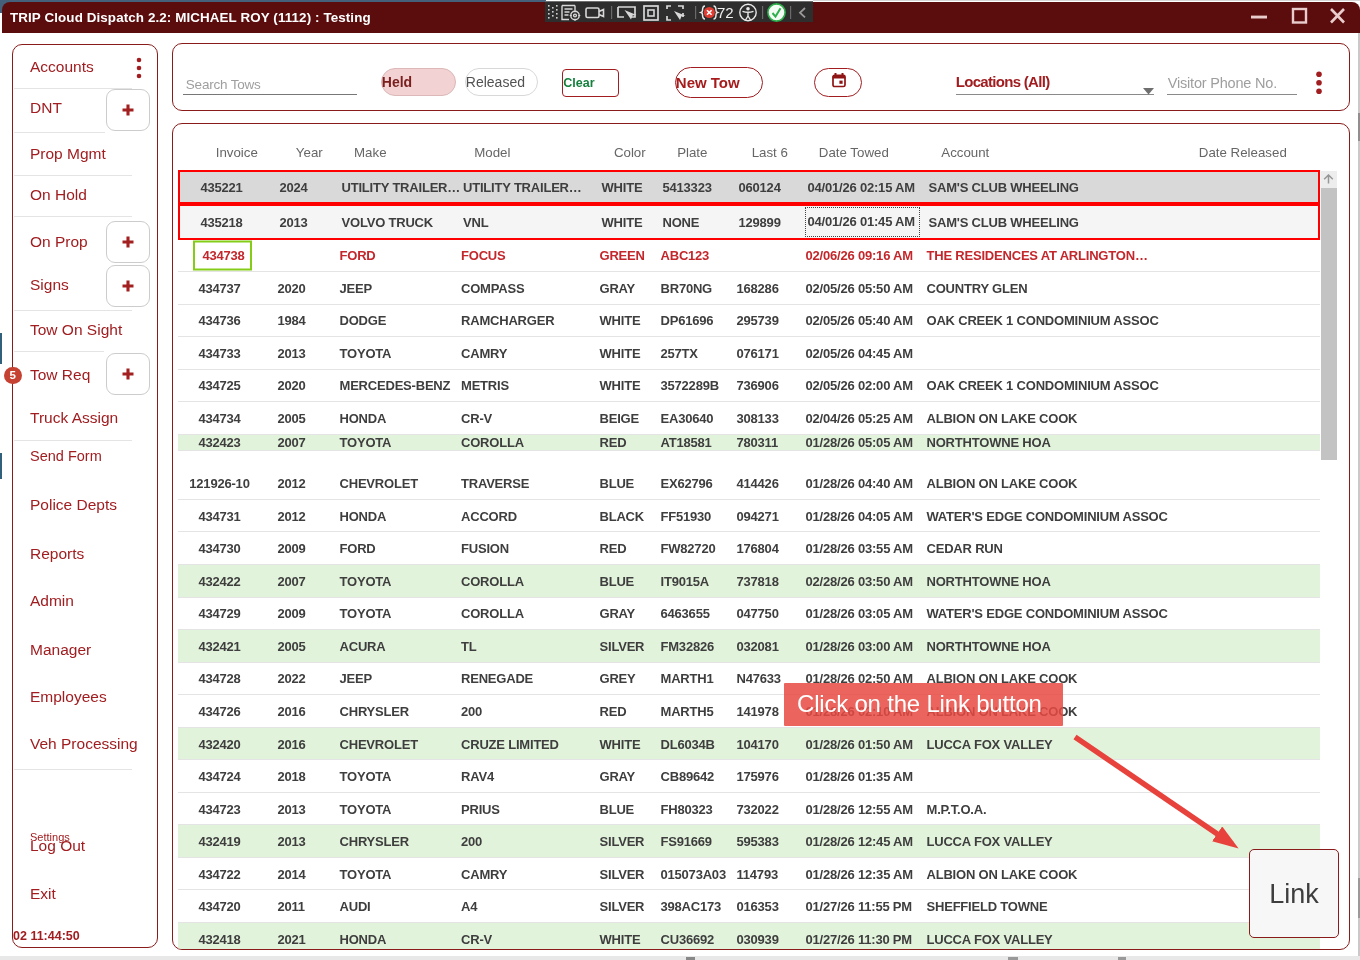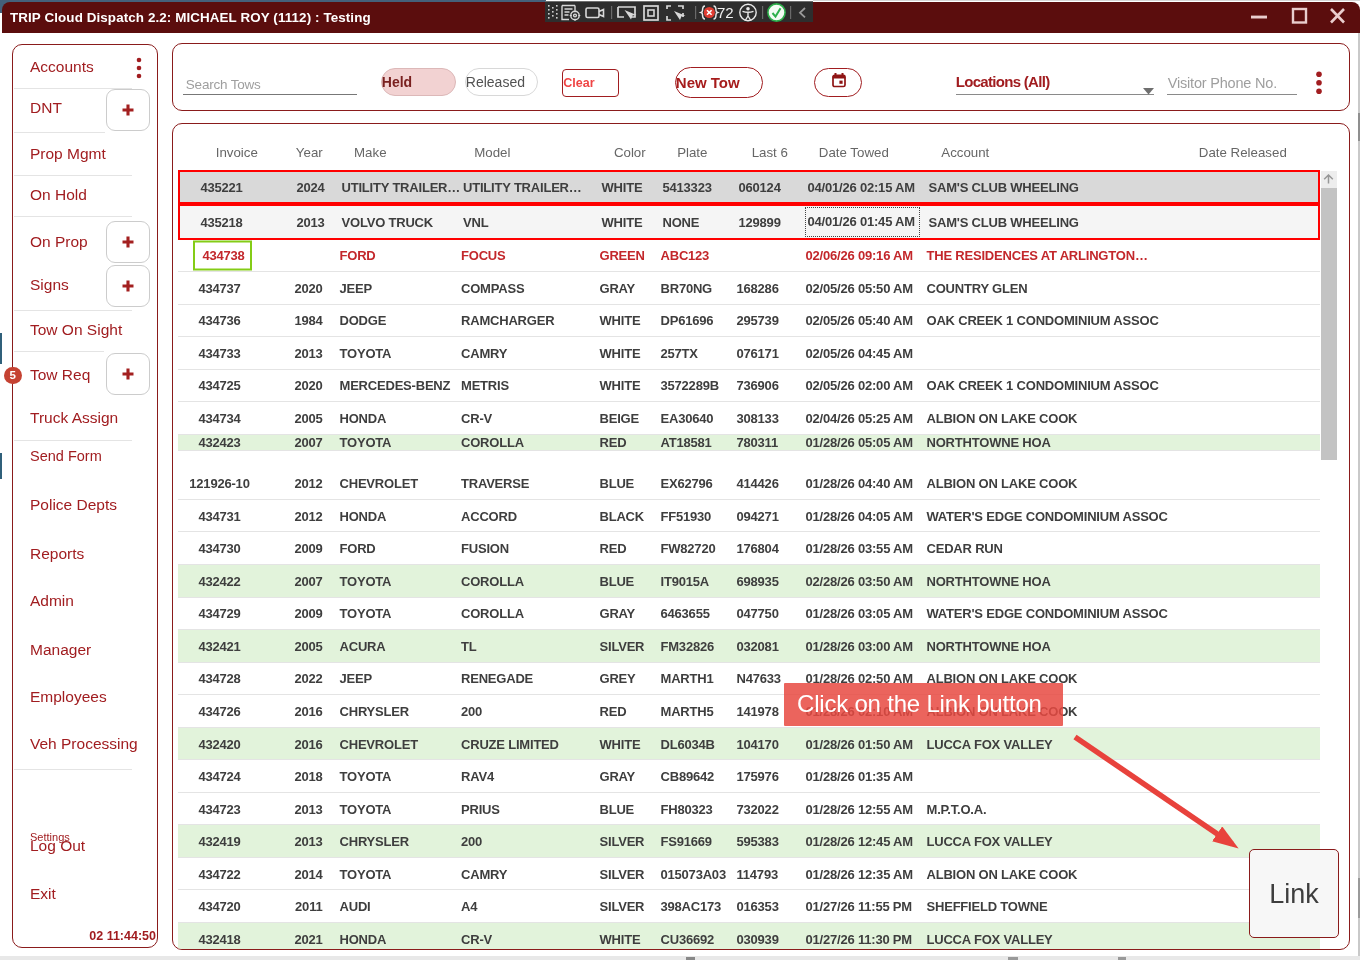--- a/index.html
+++ b/index.html
@@ -13,37 +13,37 @@
 #tbar .title{position:absolute;left:8.5px;top:8px;color:#fff;font-size:13.4px;font-weight:bold;letter-spacing:.1px}
 #wbtn{position:absolute;right:8px;top:0;height:32px}
 #cap{position:absolute;left:545px;top:1px;width:268px;height:21px;background:#2e2e2e;border-top:1px solid #6e6e6e}
 
 #side{position:absolute;left:12px;top:44px;width:146px;height:904px;border:1.2px solid #8a1b1b;border-radius:10px;background:#fff}
 .mi{position:absolute;left:17px;transform:translateY(-50%);color:#a11d20;white-space:nowrap}
 .msep{position:absolute;height:1px;background:#e4e4e4}
 .pbox{position:absolute;left:92.5px;width:44px;height:42px;background:#fff;border:1px solid #ccc;border-radius:9px;z-index:3}
 .pbox svg{position:absolute;left:50%;top:50%;transform:translate(-50%,-50%)}
 #badge{position:absolute;left:-9px;top:321.5px;width:17.5px;height:17.5px;border-radius:50%;background:#c54232;color:#fff;font-size:11.5px;font-weight:bold;text-align:center;line-height:17.5px;z-index:4}
-#clock{position:absolute;left:0;width:143px;text-align:right;top:884px;font-size:12.5px;font-weight:bold;color:#a11d20}
+#clock{position:absolute;left:0;width:143px;text-align:left;top:884px;font-size:12.5px;font-weight:bold;color:#a11d20}
 
 #tools{position:absolute;left:172px;top:43px;width:1178px;height:68px;border:1.2px solid #8a1b1b;border-radius:10px;background:#fff}
 .ph{color:#9e9e9e;font-size:13.5px;letter-spacing:-.2px}
 .uline{position:absolute;height:1px;background:#8a8a8a}
 .pill{position:absolute;border-radius:15px;font-weight:bold;text-align:left;font-size:13.5px}
 
 #tpanel{position:absolute;left:172px;top:123px;width:1178px;height:827px;border:1.2px solid #8a1b1b;border-radius:10px;background:#fff;overflow:hidden}
 .hc{position:absolute;top:21px;transform:translateX(-50%);font-size:13.3px;color:#666;white-space:nowrap}
 #rows{position:absolute;left:4.5px;top:45px;width:1142px;height:781px;overflow:hidden}
 .row{position:absolute;left:0;width:1142px;height:32.55px;border-bottom:1px solid #e4e4e4;background:#fff}
 .row span{position:absolute;top:50%;transform:translateY(-50%);font-size:13px;font-weight:bold;color:#3e3e3e;white-space:nowrap;letter-spacing:-.2px}
 .grn{background:#e2f3db}
 .red span{color:#c3272b}
 
 .ci{left:0;width:84px;text-align:center}
-.cy{left:92px;width:53px;text-align:right}
+.cy{left:100px;width:53px;text-align:left}
 .cm{left:162px;width:160px}
 .co{left:283.5px;width:170px}
 .cc{left:422px;width:60px}
 .cp{left:483px;width:75px}
 .cl{left:559px;width:60px}
 .cd{left:628px;width:120px}
 .ca{left:749px;width:392px}
 
 #sbup{position:absolute;left:1147.5px;top:46.8px;width:16.3px;height:17px;background:#ededed;color:#8f8f8f;font-size:13.5px;text-align:center;line-height:17px}
 #sbthumb{position:absolute;left:1147.5px;top:63.8px;width:16.3px;height:272px;background:#c3c3c3}
@@ -184,21 +184,21 @@
       </g>
     </svg>
 <div id="badge">5</div>
 <div id="clock">02 11:44:50</div>
 </div>
 <div id="tools">
 <div class="abs ph" style="left:12.8px;top:32.8px">Search Tows</div>
 <div class="uline" style="left:9.8px;top:49.8px;width:174px;background:#777;height:1.4px"></div>
 <div class="pill" style="left:207.8px;top:24.3px;width:75px;height:27.5px;line-height:27px;background:#f2d2d2;border:1px solid #dcb8b8;color:#79201f;font-size:14px">Held</div>
 <div class="pill" style="left:291.8px;top:24.3px;width:73px;height:27.5px;line-height:27px;background:#fff;border:1px solid #d8d8d8;color:#525252;font-weight:normal;font-size:14px">Released</div>
-<div class="pill" style="left:389.3px;top:24.8px;width:56.5px;height:28.5px;line-height:26px;border-radius:4px;background:#fff;border:1.8px solid #a11d20;color:#ef4444;font-size:12.5px">Clear</div>
+<div class="pill" style="left:389.3px;top:24.8px;width:56.5px;height:28.5px;line-height:26px;border-radius:4px;background:#fff;border:1.8px solid #a11d20;color:#15803d;font-size:12.5px">Clear</div>
 <div class="pill" style="left:501.8px;top:23.4px;width:88px;height:30.5px;line-height:29px;background:#fff;border:1.5px solid #a11d20;color:#a61c1c;border-radius:16px;font-size:15px">New Tow</div>
 <div class="pill" style="left:640.8px;top:23.8px;width:48px;height:29.5px;background:#fff;border:1.5px solid #a11d20;border-radius:15px"></div>
 <svg class="abs" style="left:658.8px;top:29.0px" width="14" height="15" viewBox="0 0 14 15">
       <rect x="2.5" y="0" width="2" height="3.5" fill="#8f1414"></rect>
       <rect x="9.5" y="0" width="2" height="3.5" fill="#8f1414"></rect>
       <rect x="1" y="2.3" width="12" height="11.2" rx="1.6" fill="none" stroke="#8f1414" stroke-width="1.7"></rect>
       <path d="M0.6 3.8 a1.6 1.6 0 0 1 1.6 -1.6 h9.6 a1.6 1.6 0 0 1 1.6 1.6 v1.7 h-12.8 z" fill="#8f1414"></path>
       <rect x="7.4" y="7.6" width="3.2" height="3.2" fill="#8f1414"></rect>
     </svg>
 <div class="abs" style="left:782.8px;top:28.8px;font-size:15px;font-weight:bold;color:#a11d20;letter-spacing:-.7px">Locations (All)</div>
@@ -359,21 +359,21 @@
         <span class="cd">01/28/26 03:55 AM</span>
         <span class="ca">CEDAR RUN</span>
       </div>
 <div class="row grn" style="top:396.0px;height:32.55px">
         <span class="ci">432422</span>
         <span class="cy">2007</span>
         <span class="cm">TOYOTA</span>
         <span class="co">COROLLA</span>
         <span class="cc">BLUE</span>
         <span class="cp">IT9015A</span>
-        <span class="cl">698935</span>
+        <span class="cl">737818</span>
         <span class="cd">02/28/26 03:50 AM</span>
         <span class="ca">NORTHTOWNE HOA</span>
       </div>
 <div class="row" style="top:428.54999999999995px;height:32.55px">
         <span class="ci">434729</span>
         <span class="cy">2009</span>
         <span class="cm">TOYOTA</span>
         <span class="co">COROLLA</span>
         <span class="cc">GRAY</span>
         <span class="cp">6463655</span>

